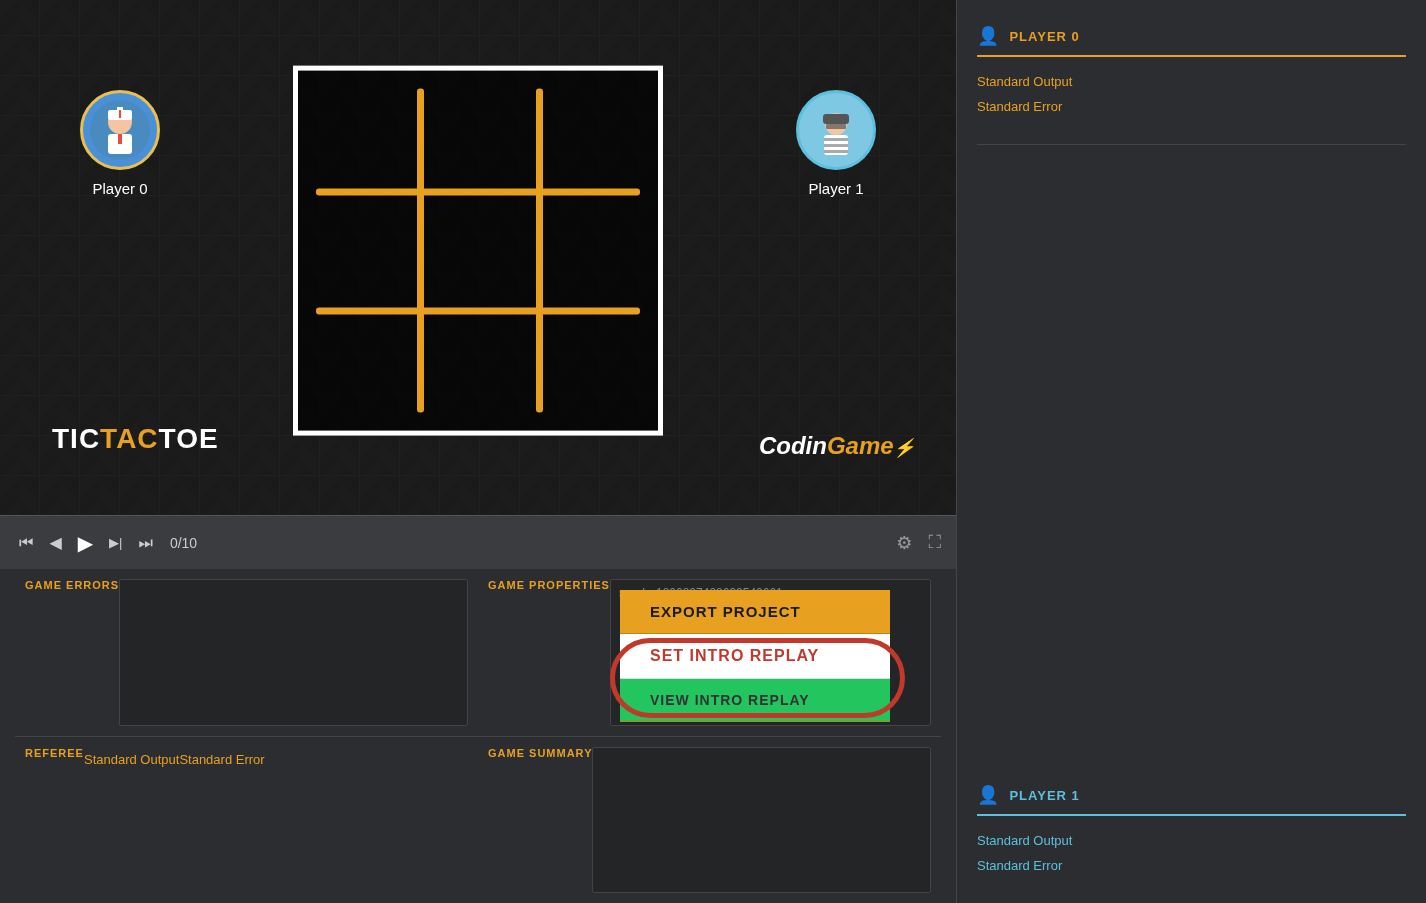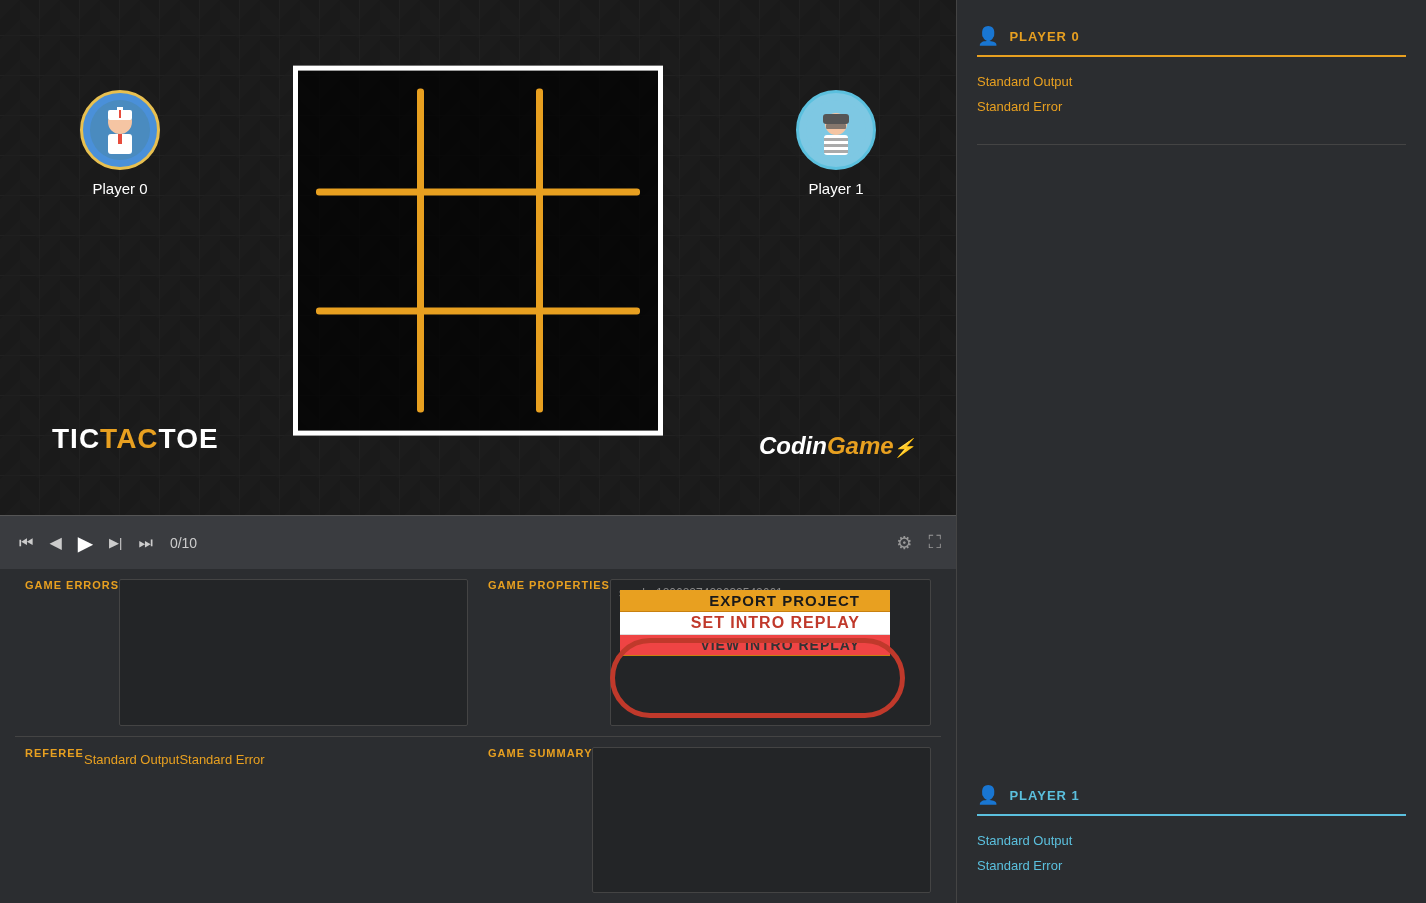--- a/index.html
+++ b/index.html
@@ -307,40 +307,40 @@
       z-index: 100;
       display: flex;
       flex-direction: column;
       min-width: 270px;
     }
 
     .dropdown-btn {
       background: #e8a020;
       color: #1a1a1a;
       border: none;
-      padding: 2px 30px;
+      padding: 13px 30px;
       font-size: 15px;
       font-weight: 700;
       text-transform: uppercase;
       letter-spacing: 1px;
       cursor: pointer;
-      text-align: right;
+      text-align: left;
       border-bottom: 1px solid #c88010;
     }
 
     .dropdown-btn.secondary {
       background: #fff;
       color: #c0392b;
       font-size: 16px;
       font-weight: 700;
       border-bottom: 1px solid #ddd;
     }
 
     .dropdown-btn.tertiary {
-      background: #ef4444;
+      background: #22c55e;
       color: #333;
       font-size: 14px;
       font-weight: 700;
     }
 
     
     .red-circle-overlay {
       position: absolute;
       top: 638px;
       left: 610px;

